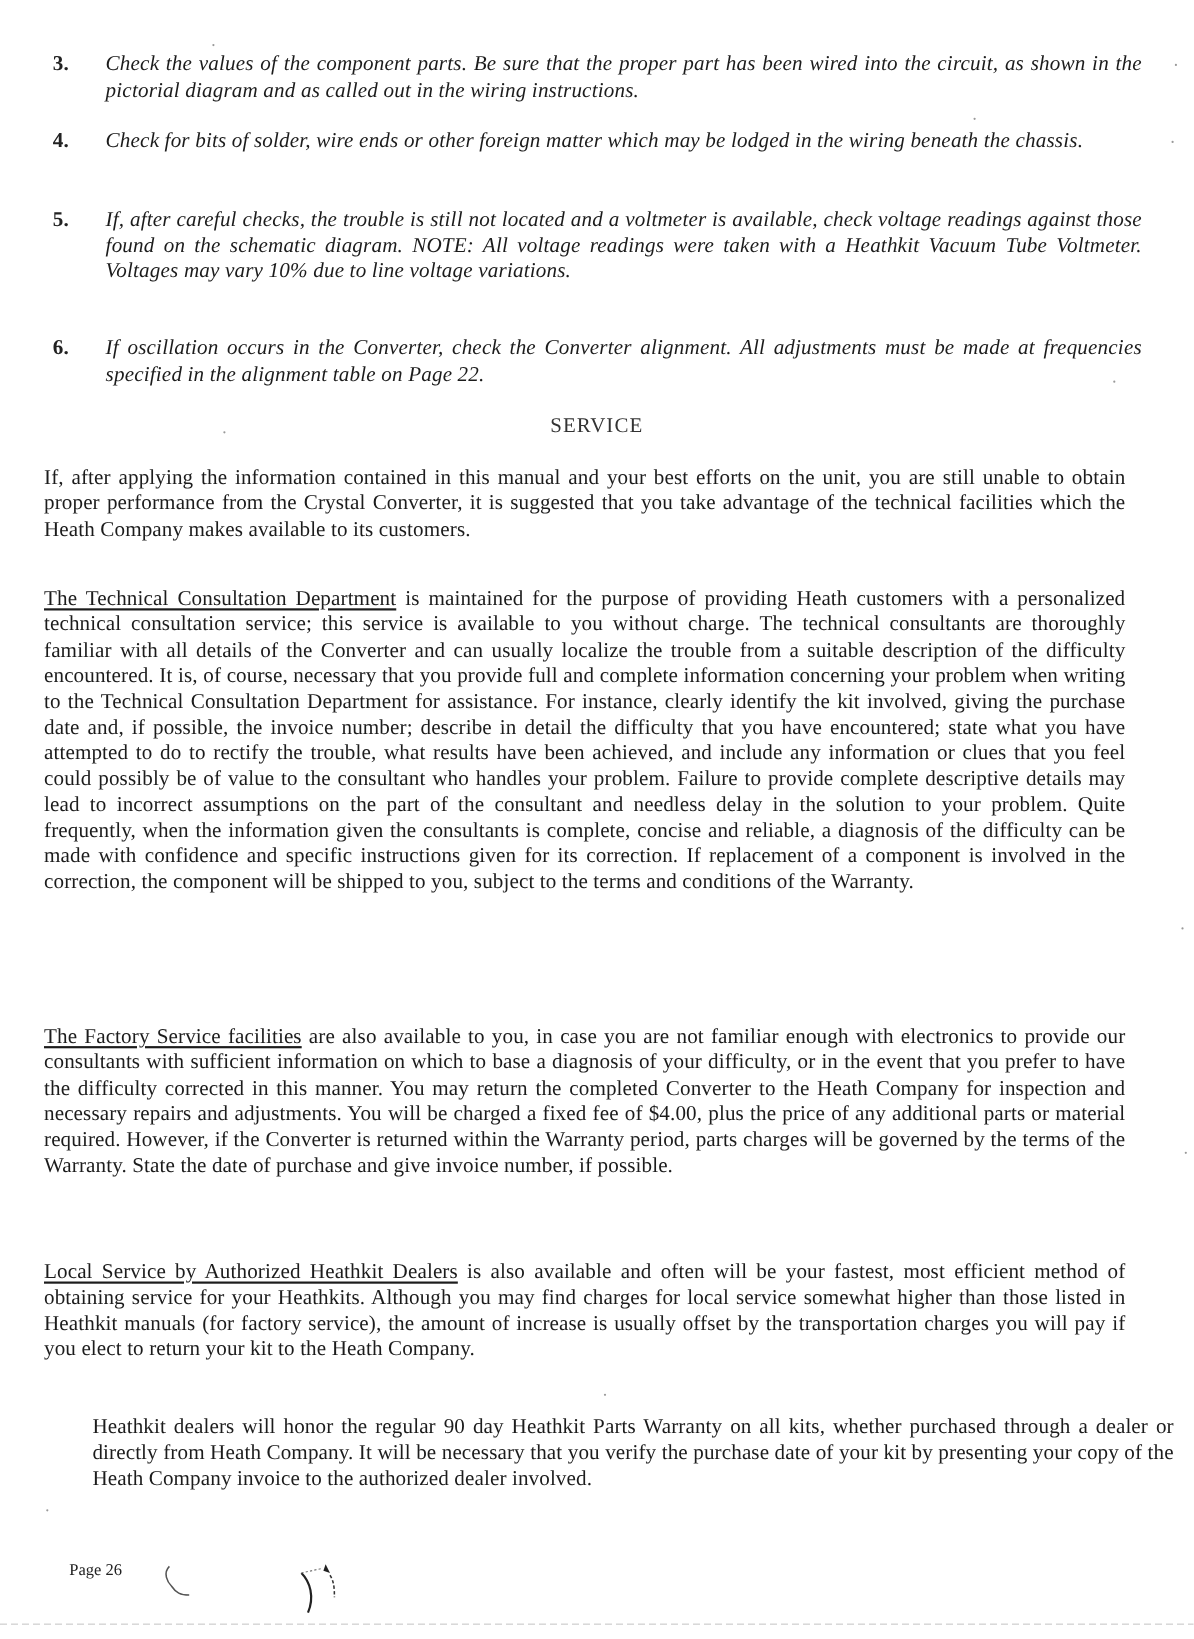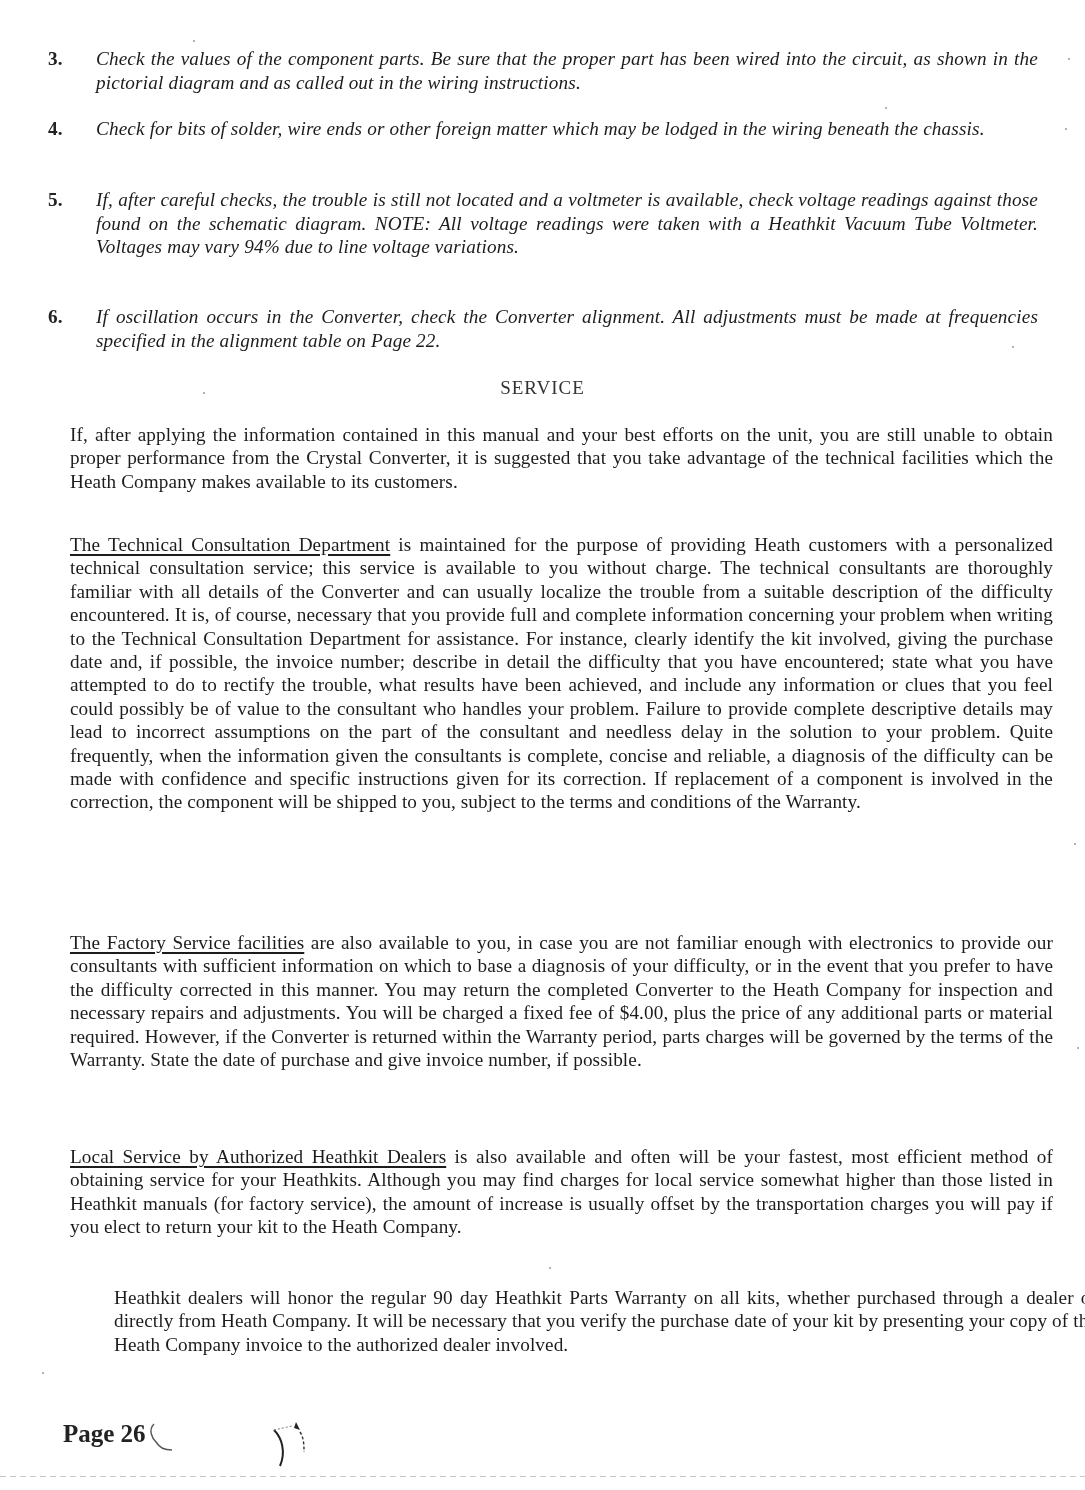--- a/index.html
+++ b/index.html
@@ -49,39 +49,39 @@
       top: 377px;
       left: 0;
       width: 1085px;
       text-align: center;
       font-size: 19px;
       letter-spacing: 1px;
       color: #333;
     }
     .para {
       position: absolute;
-      left: 70px;
+      left: 40px;
       width: 983px;
       font-size: 19.2px;
       line-height: 23.4px;
       letter-spacing: 0.1px;
       text-align: justify;
       text-align-last: left;
     }
     .ul {
       text-decoration: underline;
       text-decoration-thickness: 1.5px;
       text-underline-offset: 3px;
     }
     .footer {
       position: absolute;
       left: 63px;
       top: 1420px;
-      font-size: 25px;
-      font-weight: bold;
+      font-size: 15px;
+      font-weight: normal;
       color: #222;
     }
     .mark {
       position: absolute;
       color: #333;
       font-size: 22px;
     }
     .scanline {
       position: absolute;
       left: 0;
@@ -118,21 +118,21 @@
     <span class="txt">Check the values of the component parts.  Be sure that the proper part has been wired into the circuit, as shown in the pictorial diagram and as called out in the wiring instructions.</span>
   </div>
 
   <div class="item" style="top:117px;">
     <span class="num">4.</span>
     <span class="txt">Check for bits of solder, wire ends or other foreign matter which may be lodged in the wiring beneath the chassis.</span>
   </div>
 
   <div class="item" style="top:188px;">
     <span class="num">5.</span>
-    <span class="txt">If, after careful checks, the trouble is still not located and a voltmeter is available, check voltage readings against those found on the schematic diagram.  NOTE: All voltage readings were taken with a Heathkit Vacuum Tube Voltmeter.  Voltages may vary 94% due to line voltage variations.</span>
+    <span class="txt">If, after careful checks, the trouble is still not located and a voltmeter is available, check voltage readings against those found on the schematic diagram.  NOTE: All voltage readings were taken with a Heathkit Vacuum Tube Voltmeter.  Voltages may vary 10% due to line voltage variations.</span>
   </div>
 
   <div class="item" style="top:305px;">
     <span class="num">6.</span>
     <span class="txt">If oscillation occurs in the Converter, check the Converter alignment.  All adjustments must be made at frequencies specified in the alignment table on Page 22.</span>
   </div>
 
   <div class="heading">SERVICE</div>
 
   <div class="para" style="top:423px;">If, after applying the information contained in this manual and your best efforts on the unit, you are still unable to obtain proper performance from the Crystal Converter, it is suggested that you take advantage of the technical facilities which the Heath Company makes available to its customers.</div>

